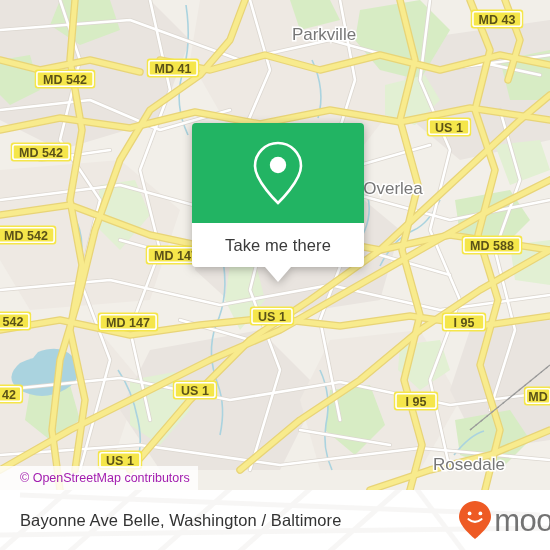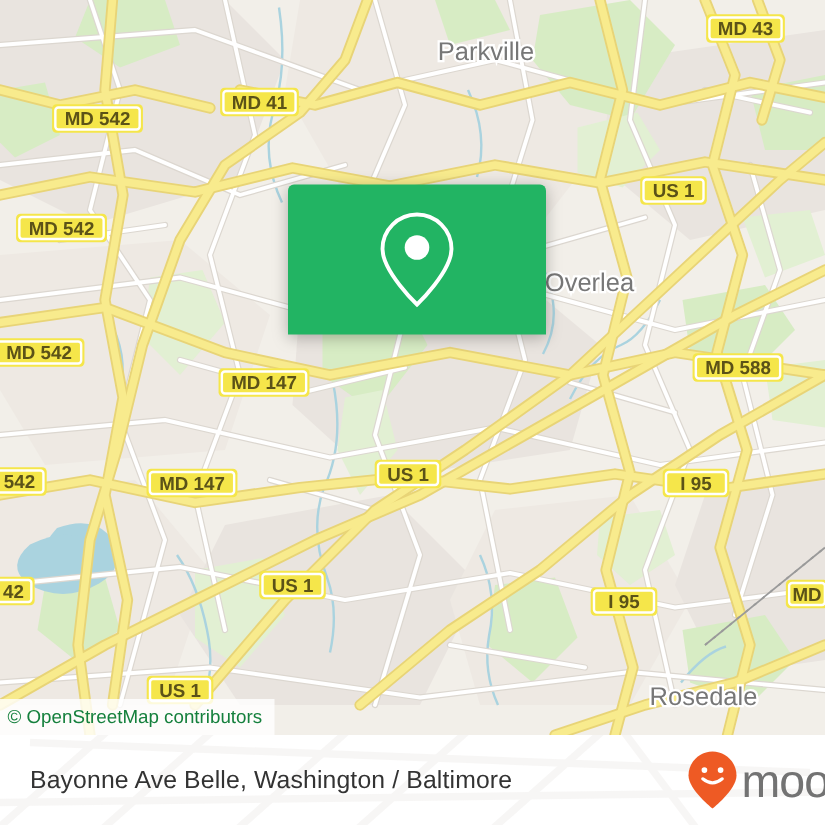--- a/index.html
+++ b/index.html
@@ -73,24 +73,24 @@
 
   
   #attribution {
     position: absolute;
     left: 0;
     top: 466px;
     height: 24px;
     background: rgba(255,255,255,0.80);
     display: flex;
     align-items: center;
-    padding: 0 8px 0 5px;
+    padding: 0 8px 0 20px;
     z-index: 45;
     font-size: 12.5px;
-    color: #15803d;
+    color: #a21caf;
     white-space: nowrap;
   }
 
   
   #footer {
     position: absolute;
     left: 0; top: 490px;
     width: 550px; height: 60px;
     background: #ffffff;
     z-index: 50;
@@ -361,20 +361,24 @@
         </g>
     </svg>
 
     <div id="popup">
       <div id="popup-head" style="background: rgb(34, 180, 99);">
         <svg width="58" height="70" viewBox="0 0 58 70">
           <path d="M29 5 C16.3 5 6 15.3 6 28 C6 43 29 65 29 65 C29 65 52 43 52 28 C52 15.3 41.7 5 29 5 Z" fill="none" stroke="#ffffff" stroke-width="2.6"></path>
           <circle cx="29" cy="27" r="8.2" fill="#ffffff"></circle>
         </svg>
       </div>
+      <div id="popup-foot" style="background: rgb(255, 255, 255);">
+        <span id="popup-label">Take me there</span>
+        <div id="popup-tail" style="border-top-color: rgb(255, 255, 255);"></div>
+      </div>
     </div>
 
     <div id="attribution">
       <span>© OpenStreetMap contributors</span>
     </div>
   </div>
 
   <div id="footer">
     <svg id="footer-watermark" width="550" height="60" viewBox="0 0 550 60">
       <g fill="none" stroke="#f0eeec" stroke-width="5">

